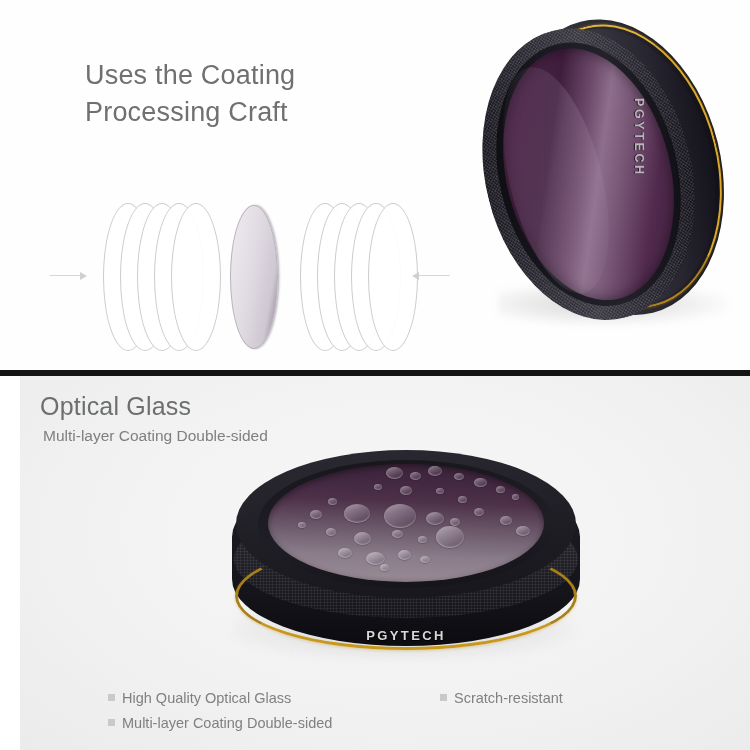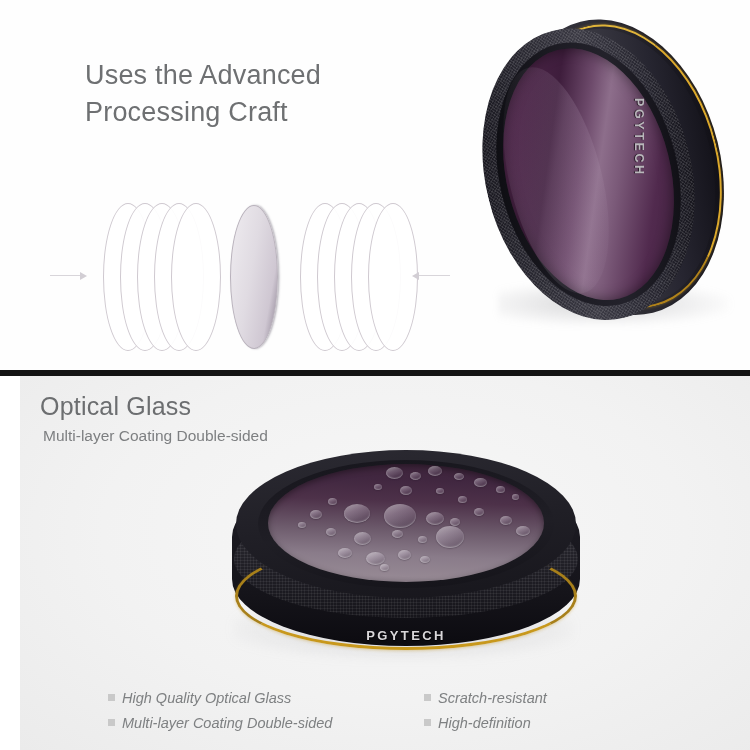--- a/index.html
+++ b/index.html
@@ -224,43 +224,43 @@
   }
   .pb-brand {
     position:absolute; left:50%; top:198px; transform:translateX(-50%);
     font-size:13px; letter-spacing:2.4px; font-weight:700; color:#d9d7da;
     text-shadow:0 1px 1px rgba(0,0,0,.85);
     white-space:nowrap;
   }
 
   
   .features {
-    position:absolute; left:0; top:309px; width:630px; height:62px;font-style:italic;
+    position:absolute; left:0; top:309px; width:630px; height:62px;
   }
   .feat-col { position:absolute; top:0; }
   .feat-col-0 { left:88px; }
-  .feat-col-1 { left:404px; }
+  .feat-col-1 { left:420px; }
   .feat-col-2 { left:584px; }
   .feat-item {
     display:flex; align-items:center; height:25px;
     font-size:14.5px; color:#7e8082; font-weight:400; white-space:nowrap;
   }
   .feat-bullet {
     width:7px; height:7px; background:#c9c9c9;
     margin-right:7px; flex:0 0 auto;
   }
 </style>
 </head>
 <body>
 
 <div class="page">
 
   <div class="top-section">
 
-    <div class="top-heading">Uses the Advanced
+    <div class="top-heading">Uses the Coating
 Processing Craft</div>
 
     <div class="diagram">
 
       <div class="arrow arrow-left">
         <span class="shaft"></span>
         <span class="head"></span>
       </div>
 
       <div class="layer-stack stack-left">
@@ -363,22 +363,18 @@
         <div class="feat-item">
           <span class="feat-bullet"></span>
           <span>Multi-layer Coating Double-sided</span>
         </div>
       </div>
       <div class="feat-col feat-col-1">
         <div class="feat-item">
           <span class="feat-bullet"></span>
           <span>Scratch-resistant</span>
         </div>
-        <div class="feat-item">
-          <span class="feat-bullet"></span>
-          <span>High-definition</span>
-        </div>
       </div>
       <div class="feat-col feat-col-2">
       </div>
     </div>
   </div>
 </div>
 
 </body></html>

